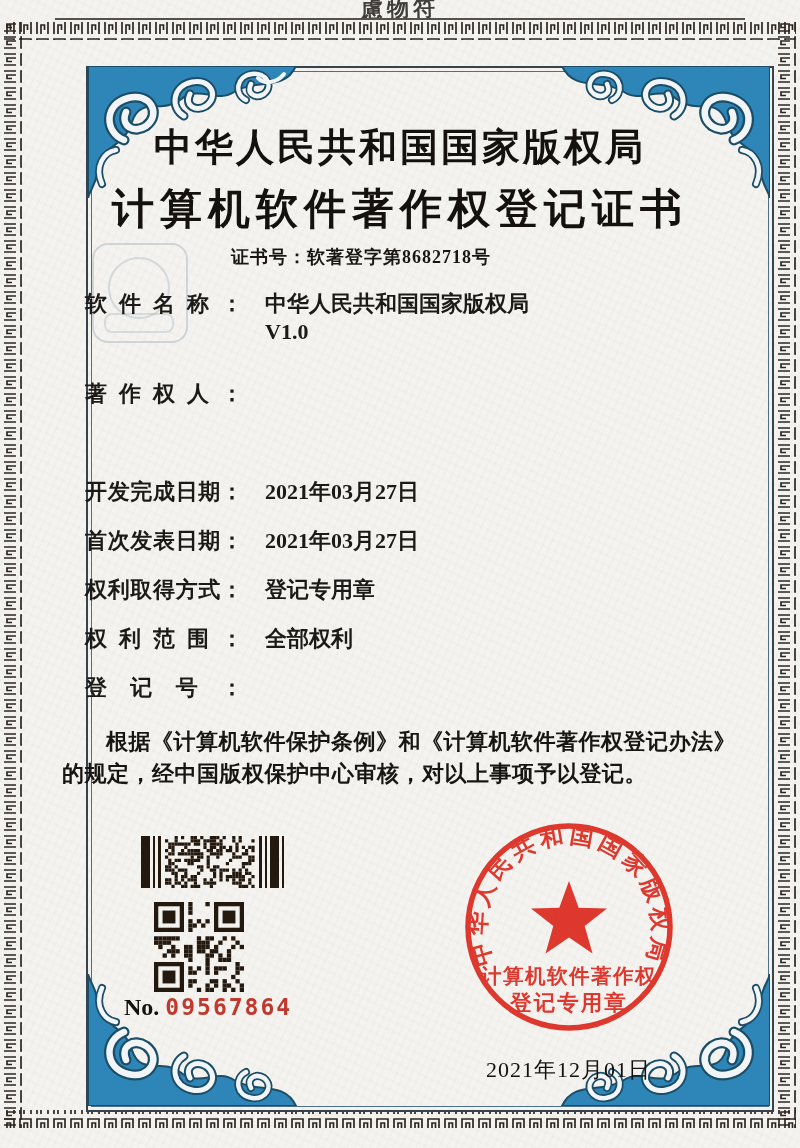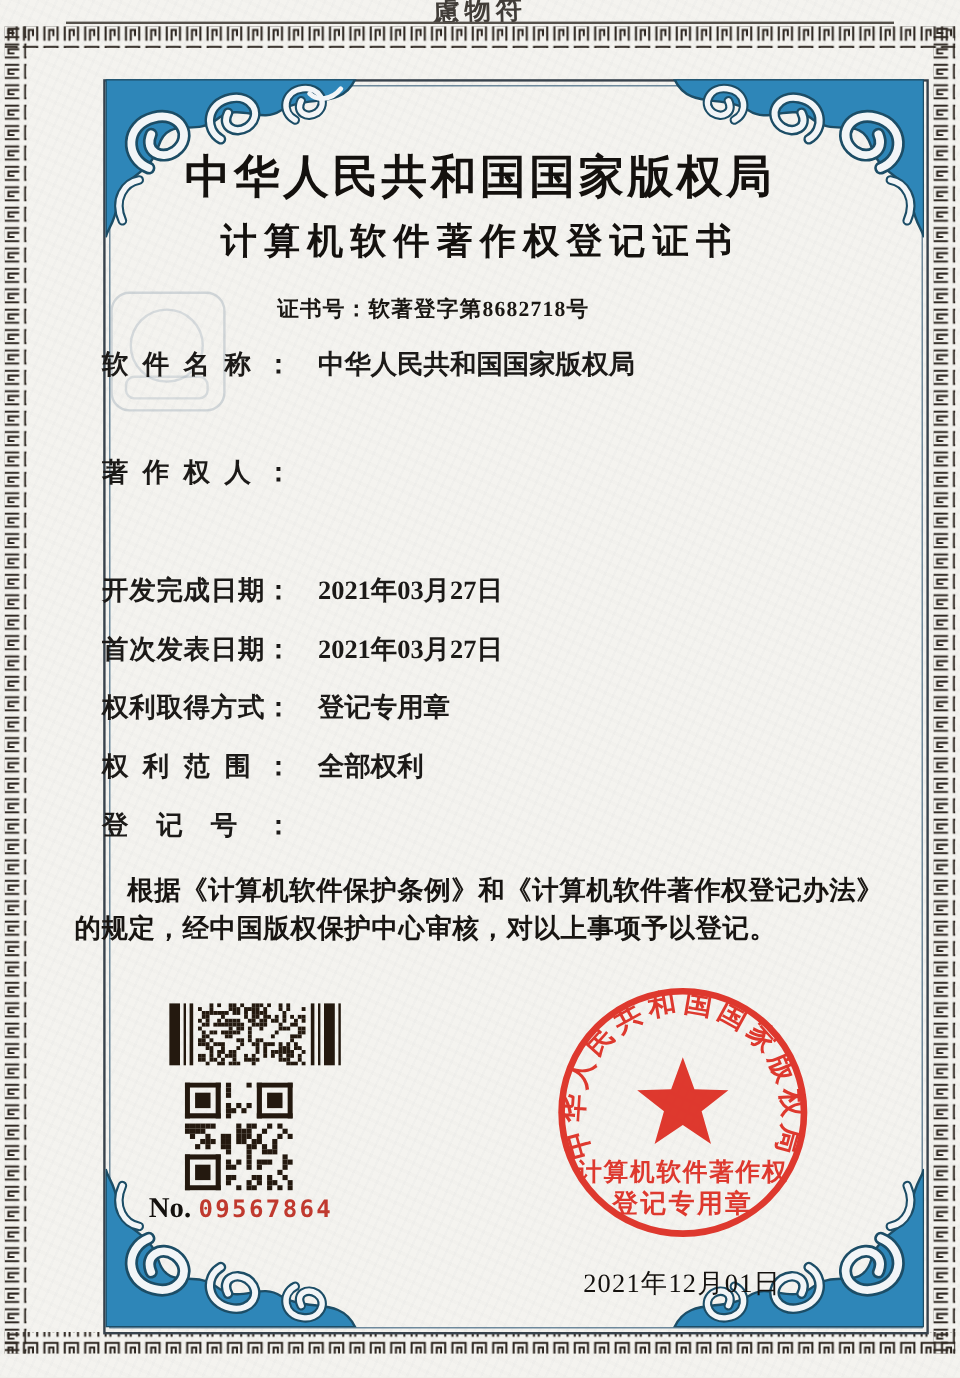--- a/index.html
+++ b/index.html
@@ -54,21 +54,21 @@
     position:absolute;bottom:8px;left:10px;width:66px;height:16px;
     border:2px solid rgba(150,165,180,.30);border-radius:8px;
   }
   
   .authority{
     top:122px;left:0;width:100%;text-align:center;
     font-size:38px;font-weight:bold;letter-spacing:3px;color:#14110e;
   }
   .cert-title{
     top:181px;left:0;width:100%;text-align:center;
-    font-size:30px;font-weight:bold;letter-spacing:6px;color:#14110e;
+    font-size:42px;font-weight:bold;letter-spacing:6px;color:#14110e;
   }
   .cert-no{
     top:245px;left:0;width:722px;text-align:center;
     font-size:18px;font-weight:bold;color:#1a1713;letter-spacing:1px;
   }
   
   .row{left:85px;font-size:22px;font-weight:bold;white-space:nowrap;}
   .row .lbl{display:inline-flex;justify-content:space-between;width:158px;vertical-align:top;}
   .row .val{margin-left:22px;display:inline-block;vertical-align:top;}
   .val2{display:block;}
@@ -78,21 +78,21 @@
   .statement{
     top:726px;left:62px;width:690px;
     font-size:22px;font-weight:600;line-height:32px;
     text-indent:2em;letter-spacing:0.5px;color:#181512;
   }
   
   #barcode{top:836px;left:141px;}
   #qrcode{top:902px;left:154px;}
   
   .serial{top:994px;left:124px;font-size:24px;font-weight:bold;white-space:nowrap;}
-  .serial .num{letter-spacing:2px;font-family:"DejaVu Sans Mono",monospace;font-size:20px;}
+  .serial .num{letter-spacing:2px;font-family:"DejaVu Sans Mono",monospace;font-size:23px;}
   
   #stamp{top:818px;left:460px;}
   .stamp-date{
     top:1055px;left:486px;font-size:22px;font-weight:normal;color:#14110e;
     letter-spacing:1px;z-index:5;
   }
 </style>
 </head>
 <body>
 
@@ -179,21 +179,21 @@
     <span>证书号：</span><span>软著登字第8682718号</span>
   </div>
 
   <div class="abs row r0">
     <span class="lbl">
         <span>软</span>
         <span>件</span>
         <span>名</span>
         <span>称</span>
         <span>：</span>
-      </span><span class="val"><span>中华人民共和国国家版权局</span></span>
+      </span><span class="val"><span>中华人民共和国国家版权局</span><span class="val2">V1.0</span></span>
   </div>
   <div class="abs row r1">
     <span class="lbl">
         <span>著</span>
         <span>作</span>
         <span>权</span>
         <span>人</span>
         <span>：</span>
       </span>
   </div>

